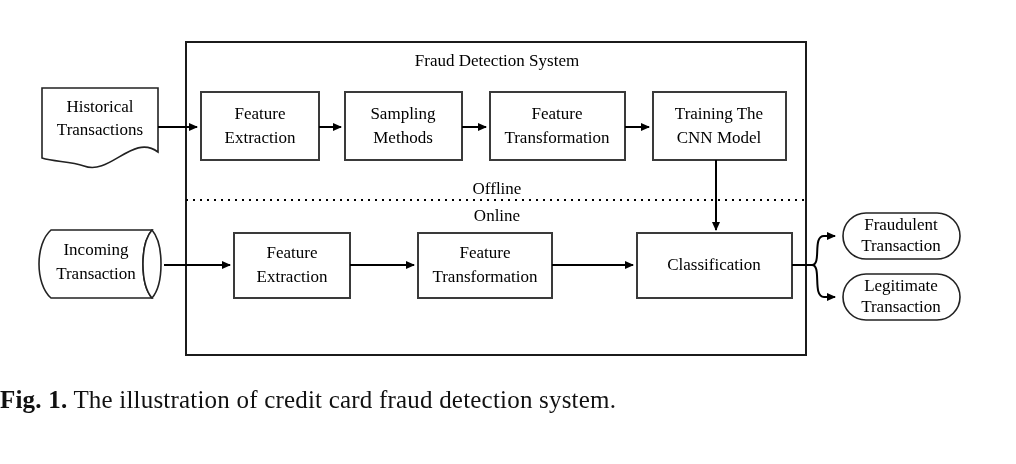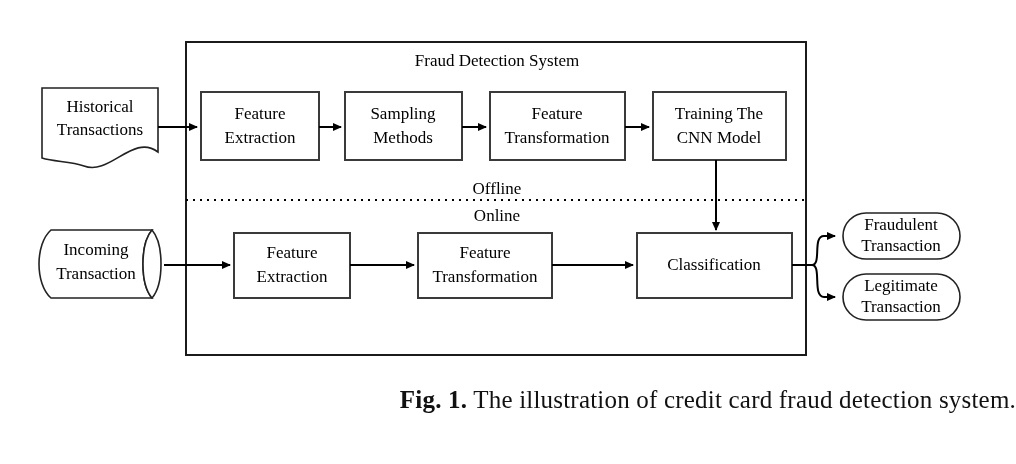--- a/index.html
+++ b/index.html
@@ -70,21 +70,21 @@
     stroke: #000000;
     stroke-width: 1.8;
     stroke-dasharray: 2 5;
     fill: none;
   }
   #caption {
     position: absolute;
     left: 0;
     top: 386px;
     width: 1016px;
-    text-align: right;
+    text-align: left;
     font-family: "Liberation Serif", "DejaVu Serif", serif;
     font-size: 25px;
     color: #111111;
     letter-spacing: 0.2px;
     white-space: nowrap;
   }
   #caption .caption-tag {
     font-weight: bold;
   }
   #caption .caption-text {

